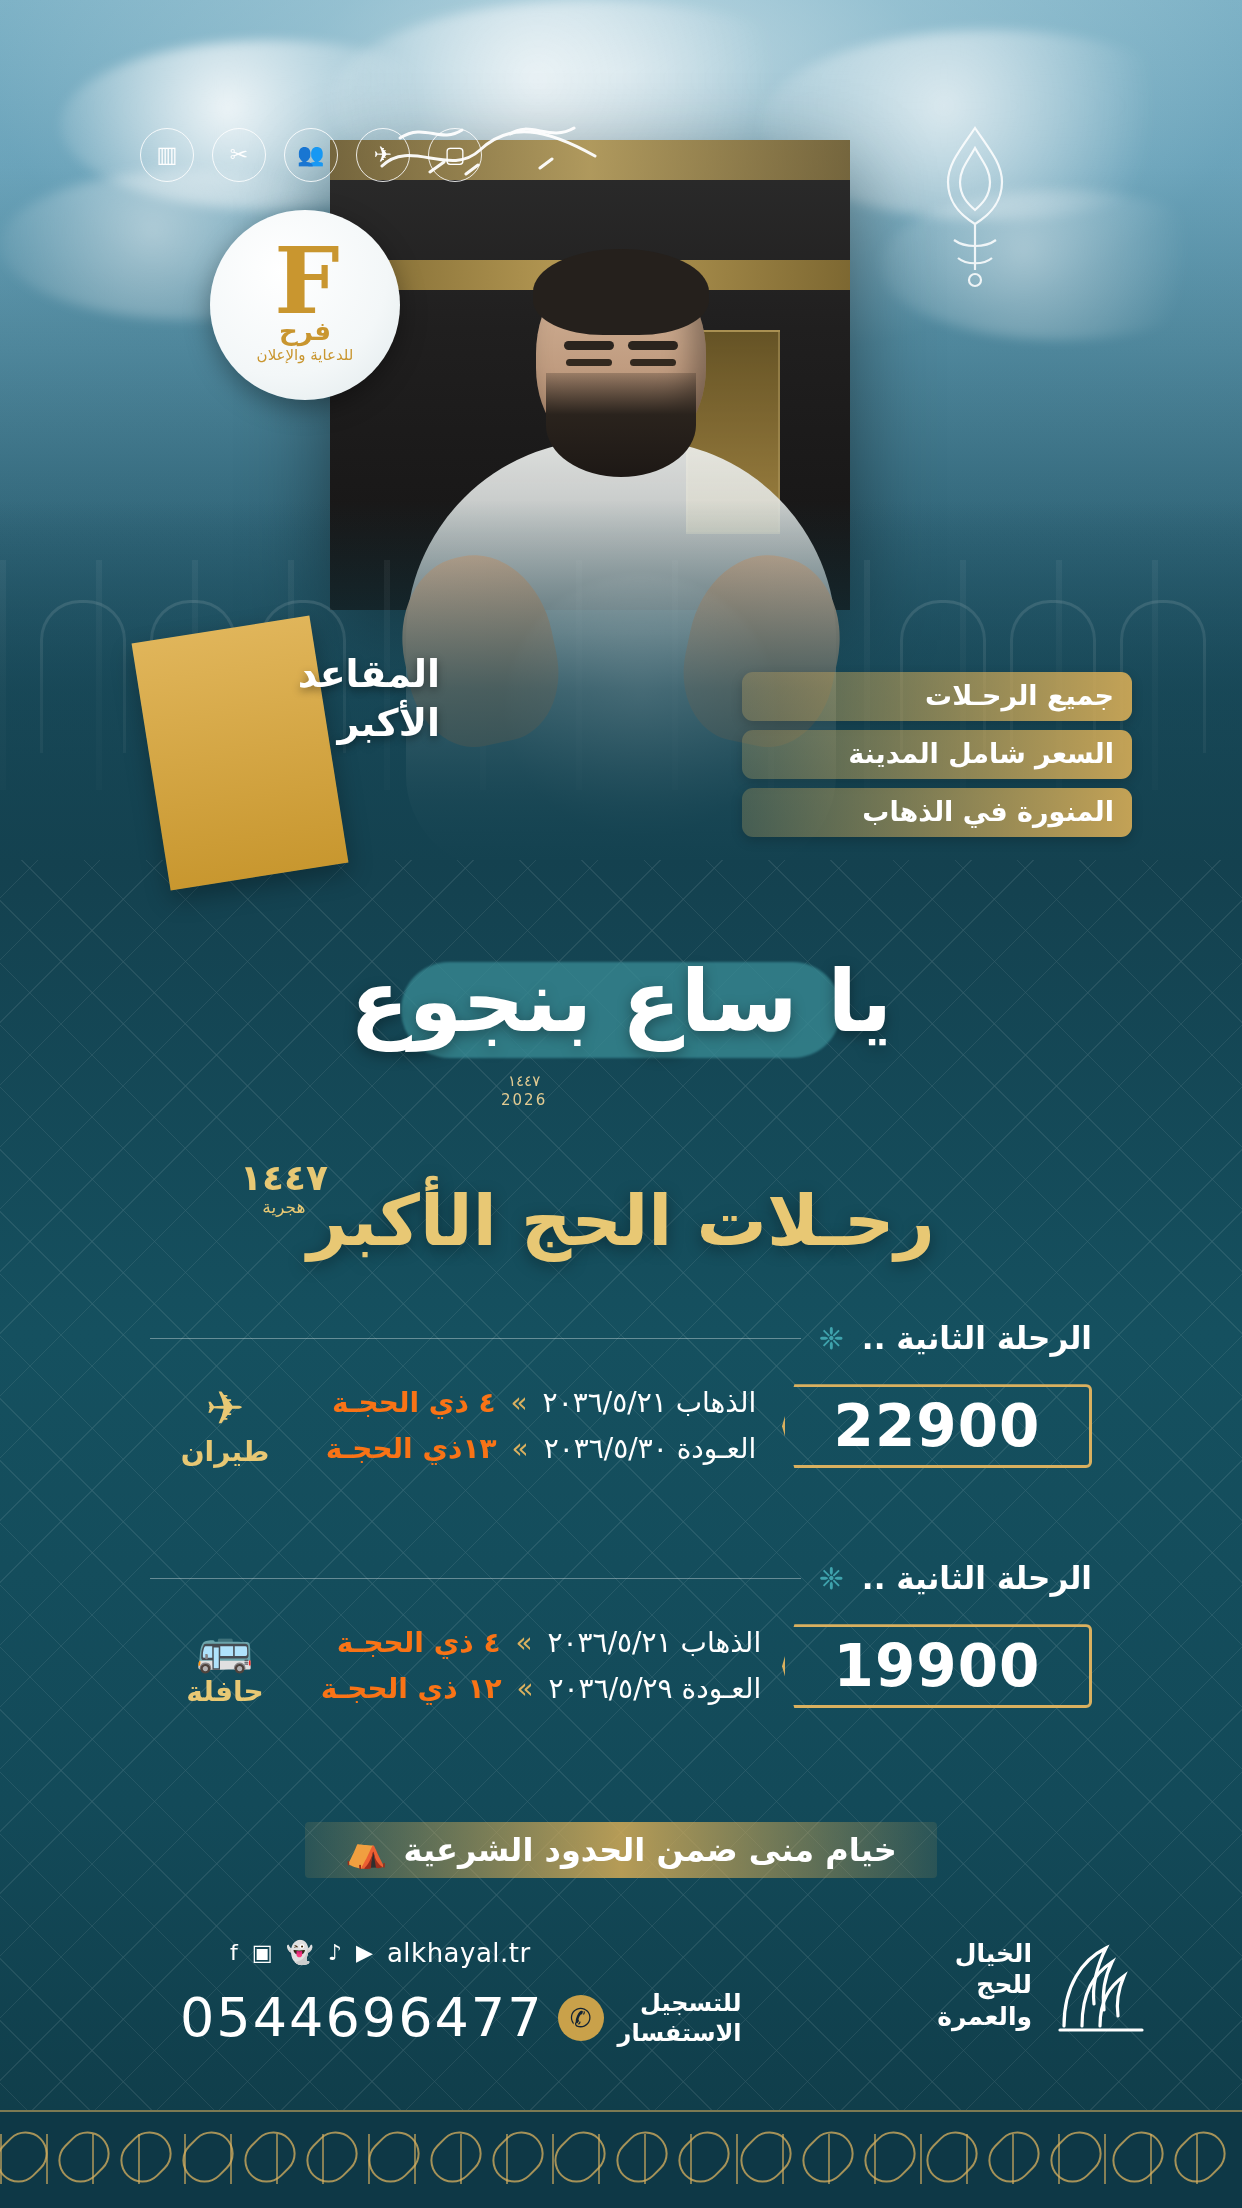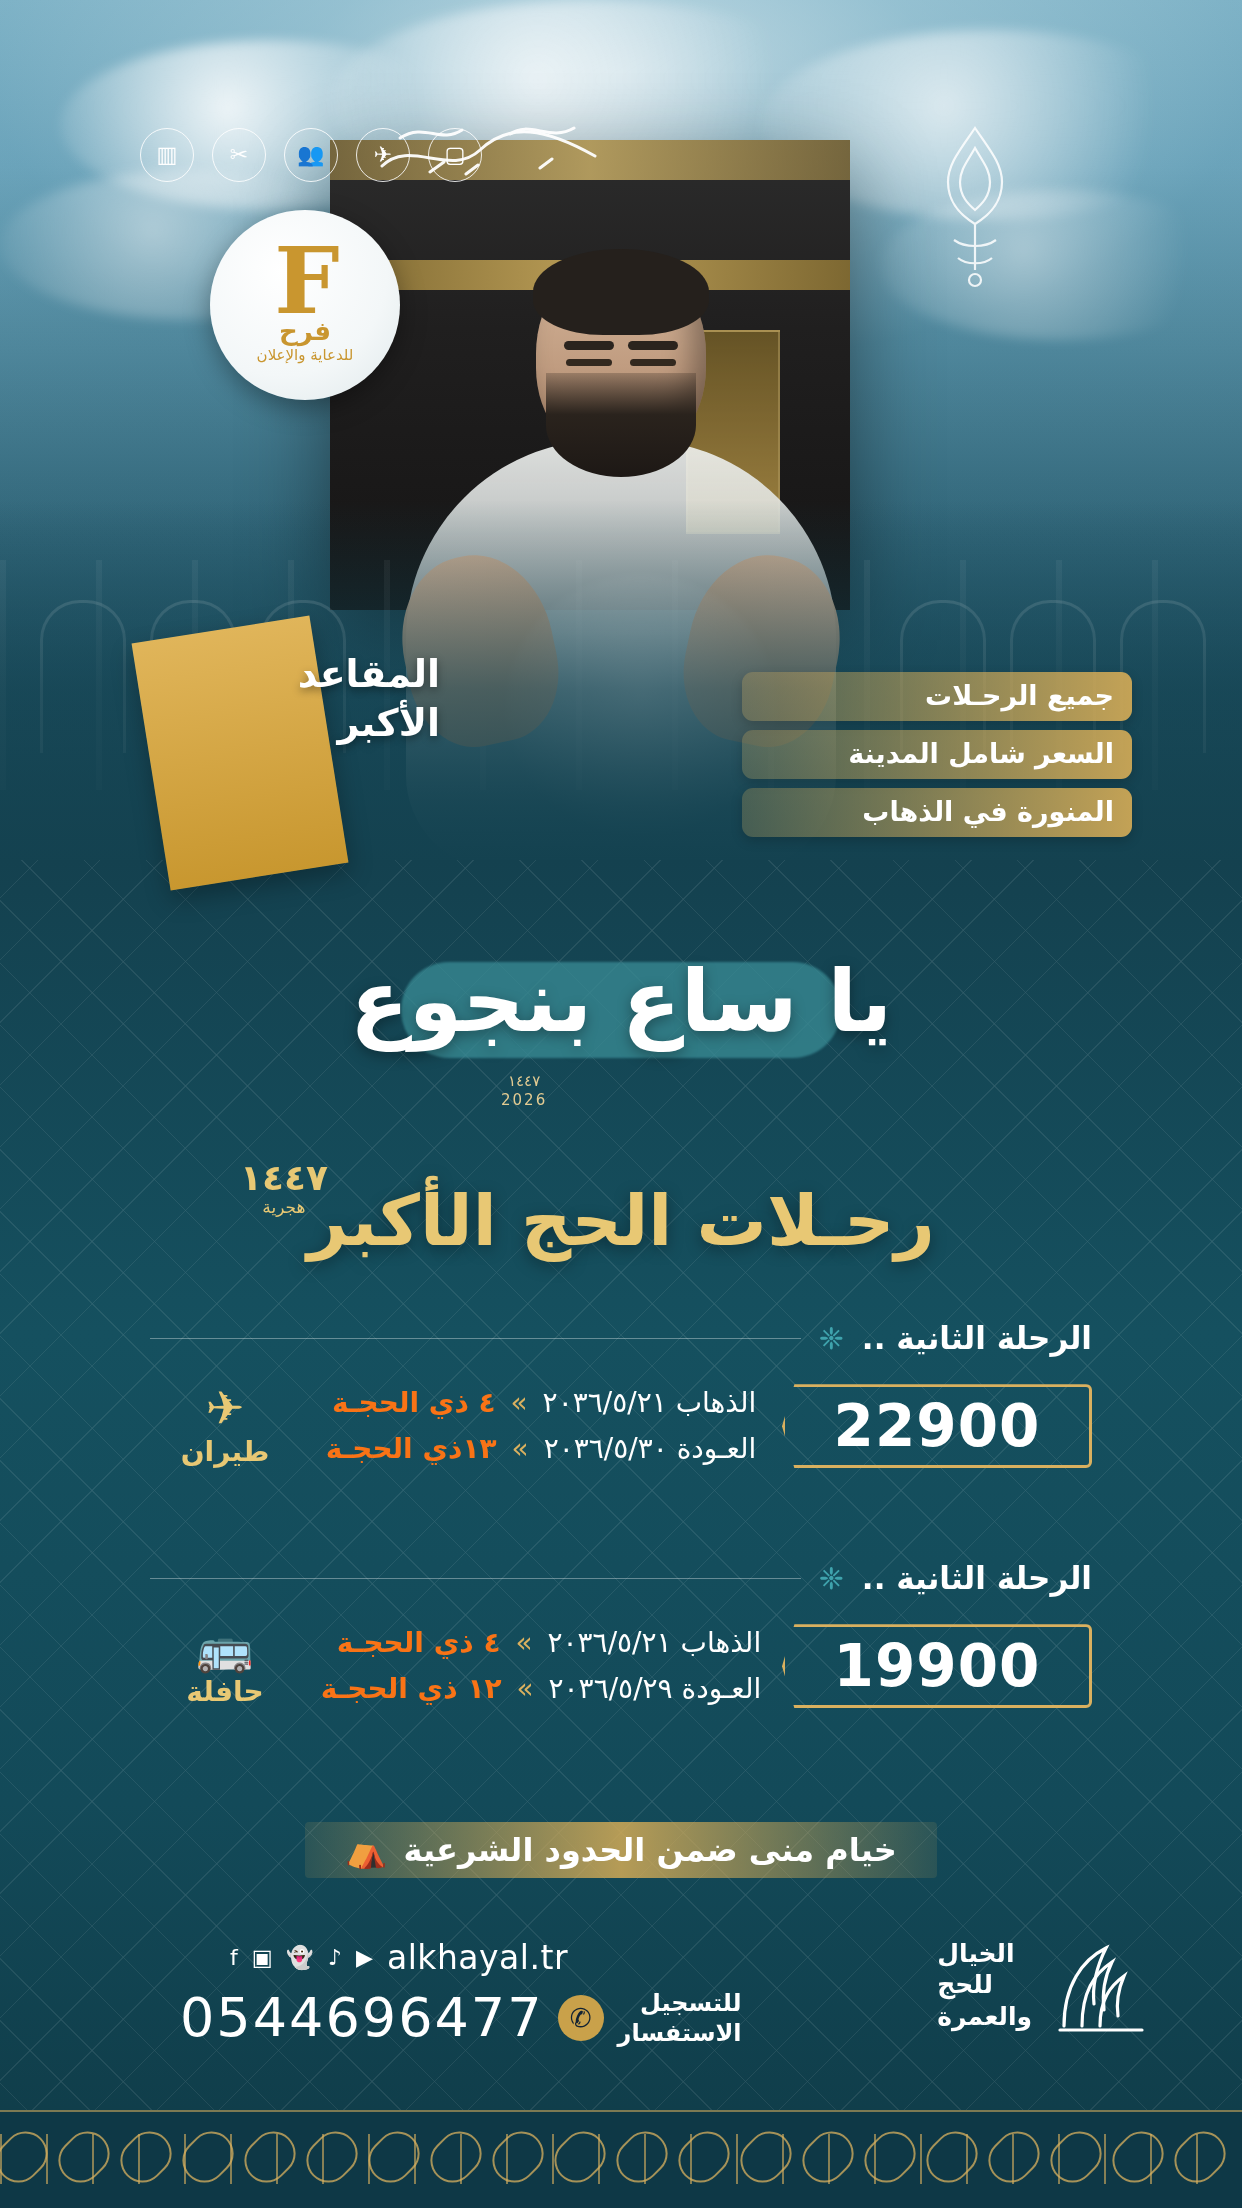--- a/index.html
+++ b/index.html
@@ -279,29 +279,29 @@
   .mina-ico{color:#ffffff;font-size:34px;}
 
   
   .footer{
     position:absolute;left:0;right:0;top:1920px;height:190px;direction:rtl;
   }
   .brand-logo{
     position:absolute;right:80px;top:10px;width:120px;height:120px;color:#ffffff;
   }
   .brand-name{
-    position:absolute;right:210px;top:18px;text-align:left;color:#ffffff;
+    position:absolute;right:210px;top:18px;text-align:right;color:#ffffff;
     font-size:25px;font-weight:bold;line-height:1.25;
   }
   .social-row{
     position:absolute;left:230px;top:18px;display:flex;align-items:center;gap:14px;
     direction:ltr;color:#ffffff;
   }
   .s-ico{font-size:22px;line-height:1;}
-  .s-handle{font-size:33px;letter-spacing:.5px;text-align:center;}
+  .s-handle{font-size:26px;letter-spacing:.5px;text-align:center;}
   .phone-row{
     position:absolute;left:180px;top:66px;display:flex;align-items:center;gap:14px;direction:ltr;
   }
   .phone-num{color:#ffffff;font-size:54px;letter-spacing:2px;font-weight:500;}
   .wa{
     width:46px;height:46px;border-radius:50%;background:#c9a14a;color:#123;
     display:flex;align-items:center;justify-content:center;font-size:26px;
   }
   .cta{
     color:#ffffff;font-size:24px;font-weight:bold;line-height:1.25;text-align:right;direction:rtl;

